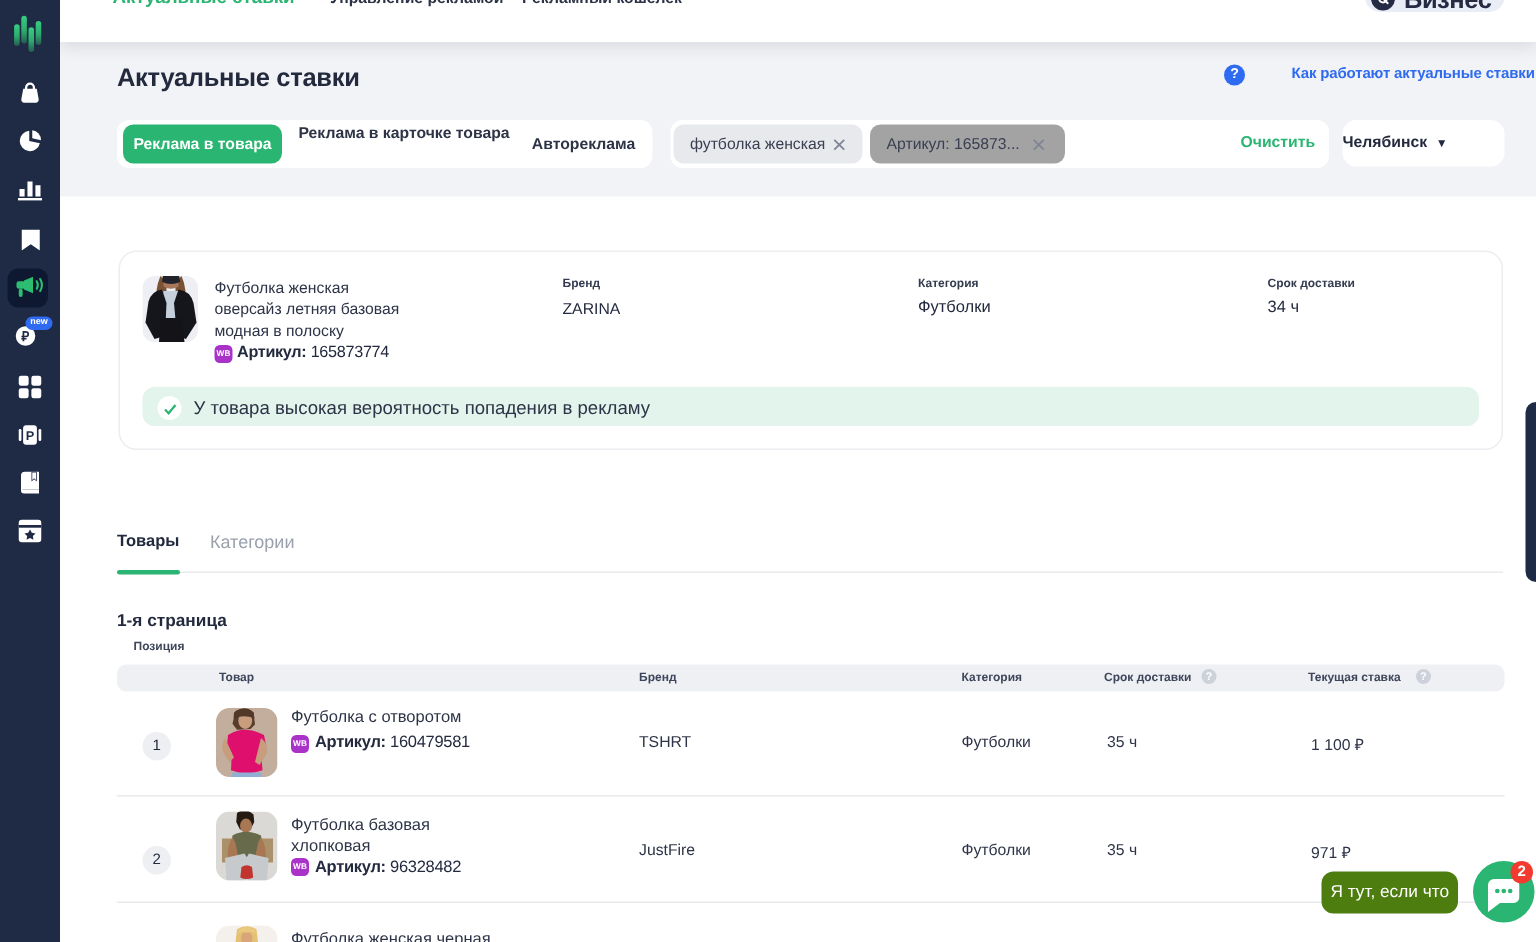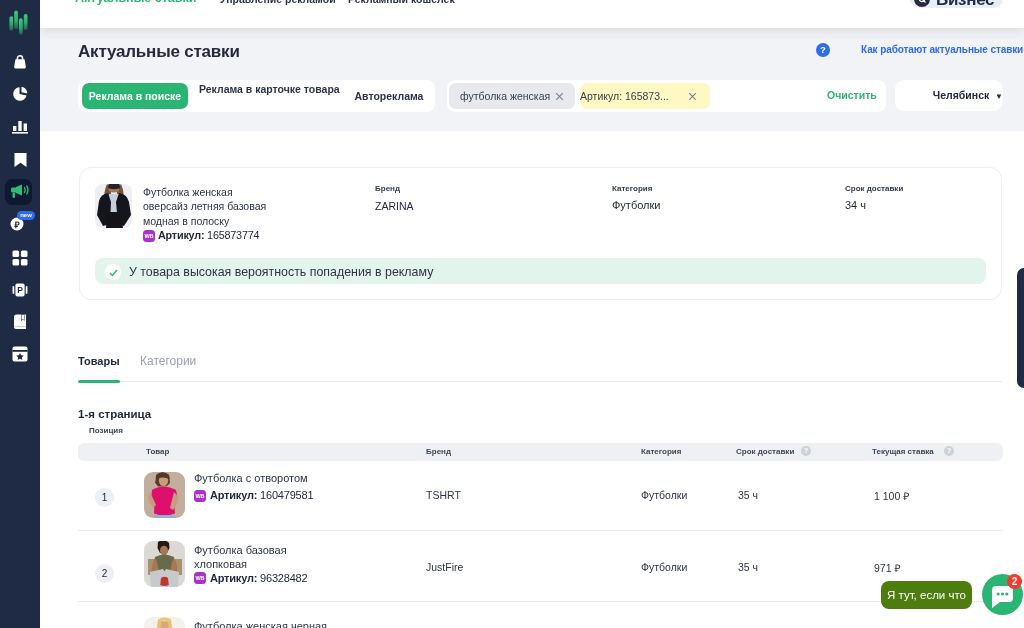--- a/index.html
+++ b/index.html
@@ -101,38 +101,38 @@
     <rect x="0.5" y="4" width="15" height="1.8" fill="#1f2a44"></rect>
     <path d="M8 7 l1.2 2.2 2.5 0.4 -1.8 1.8 0.4 2.5 -2.3-1.2 -2.3 1.2 0.4-2.5 -1.8-1.8 2.5-0.4 Z" fill="#1f2a44"></path>
   </svg>
 </div>
 
 <div class="abs" style="left:78px; top:42px; font-size:17px; line-height:19px; font-weight:700; letter-spacing:-0.2px; color:#242a3e;">Актуальные ставки</div>
 <div class="abs" style="left:816px; top:43px; width:14px; height:14px; background:#2e6bf0; border-radius:50%; color:#fff; font-size:9.5px; font-weight:700; text-align:center; line-height:14px;">?</div>
 <div class="abs" style="left:834px; top:44px; font-size:10px; font-weight:700; letter-spacing:-0.1px; color:#2e6bf0;margin-left:27px;">Как работают актуальные ставки</div>
 
 <div class="abs" style="left:78px; top:80px; width:357px; height:32px; background:#fff; border-radius:8px;"></div>
-<div class="abs" style="left:82px; top:83px; width:106px; height:26px; background:#2bb573; border-radius:7px; color:#fff; font-size:10.5px; font-weight:700; text-align:center; line-height:26px;">Реклама в поиске</div>
+<div class="abs" style="left:82px; top:83px; width:106px; height:26px; background:#2bb573; border-radius:7px; color:#fff; font-size:10.5px; font-weight:700; text-align:center; line-height:26px;">Реклама в товара</div>
 <div class="abs" style="left:199px; top:76px; width:134px; height:26px; color:#2e3447; font-size:10.5px; font-weight:700; text-align:center; line-height:26px;">Реклама в карточке товара</div>
 <div class="abs" style="left:354px; top:83px; width:70px; height:26px; color:#2e3447; font-size:10.5px; font-weight:700; text-align:center; line-height:26px;">Автореклама</div>
 
 <div class="abs" style="left:447px; top:80px; width:439px; height:32px; background:#fff; border-radius:8px;"></div>
 <div class="abs" style="left:449px; top:83px; width:126px; height:26px; background:#e7e9ed; border-radius:7px; color:#3a4052; font-size:10.5px; line-height:26px; padding-left:11px;">футболка женская
   <svg style="position:absolute; right:11px; top:8.5px;" width="9" height="9" viewBox="0 0 9 9">
       <path d="M1.2 1.2 L7.8 7.8 M7.8 1.2 L1.2 7.8" stroke="#7d8494" stroke-width="1.2"></path>
     </svg>
 </div>
-<div class="abs" style="left:580px; top:83px; width:130px; height:26px; background:#fef9c3; border-radius:7px; color:#3a4052; font-size:10.5px; line-height:26px; ">Артикул: 165873...
+<div class="abs" style="left:580px; top:83px; width:130px; height:26px; background:#a3a3a3; border-radius:7px; color:#3a4052; font-size:10.5px; line-height:26px; padding-left:11px;">Артикул: 165873...
   <svg style="position:absolute; right:13px; top:8.5px;" width="9" height="9" viewBox="0 0 9 9">
       <path d="M1.2 1.2 L7.8 7.8 M7.8 1.2 L1.2 7.8" stroke="#7d8494" stroke-width="1.2"></path>
     </svg>
 </div>
 <div class="abs" style="left:827px; top:89px; font-size:10.5px; font-weight:700; color:#2bb573;">Очистить</div>
 
-<div class="abs" style="left:895px; top:80px; width:108px; height:31px; background:#fff; border-radius:9px; font-size:10.5px; font-weight:700; color:#242a3e; text-align:right; line-height:31px;">Челябинск&nbsp;&nbsp;<span style="font-size:8px;">▼</span></div>
+<div class="abs" style="left:895px; top:80px; width:108px; height:31px; background:#fff; border-radius:9px; font-size:10.5px; font-weight:700; color:#242a3e; text-align:left; line-height:31px;">Челябинск&nbsp;&nbsp;<span style="font-size:8px;">▼</span></div>
 
 <div class="abs" style="left:79px; top:167px; width:923px; height:133px; background:#fff; border:1px solid #ebedf0; border-radius:12px;"></div>
 
 <svg class="abs" style="left:95px; top:184px; border-radius:8px;" width="37" height="44" viewBox="0 0 37 44">
   <rect width="37" height="44" fill="#edeff4"></rect>
   <path d="M12 0 q-4 9 -2 17 l6 1 0 -14 Z" fill="#7a5336"></path>
   <path d="M26 0 q4 9 2 18 l-6 0 0 -14 Z" fill="#7a5336"></path>
   <path d="M14 0 h10 v7 q-5 3 -10 0 Z" fill="#a9775c"></path>
   <path d="M13.5 0 h11 l0.6 4 q-6 2.5 -12 0 Z" fill="#23242b"></path>
   <path d="M14 10 h10 l3 18 h-16 Z" fill="#c6d0dd"></path>

